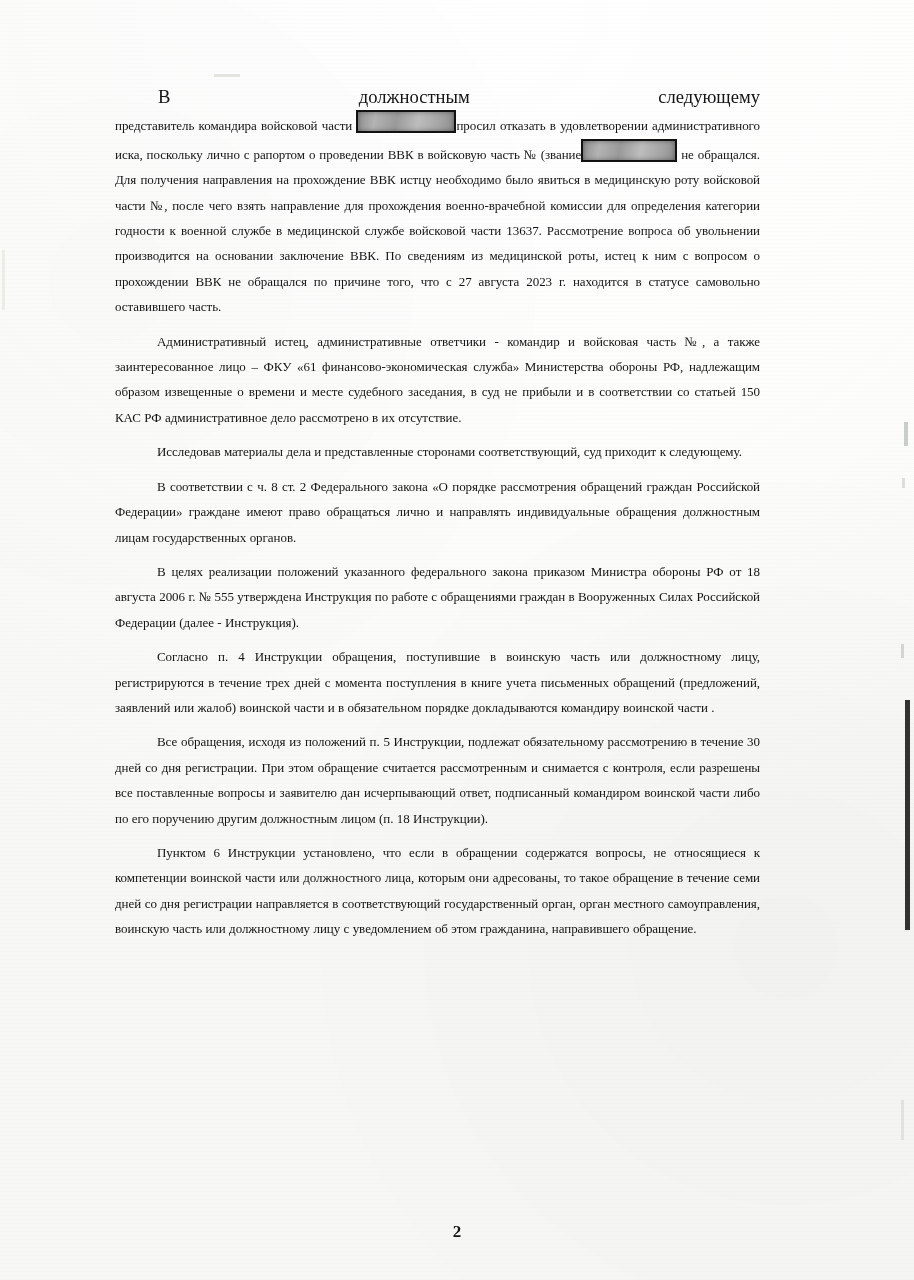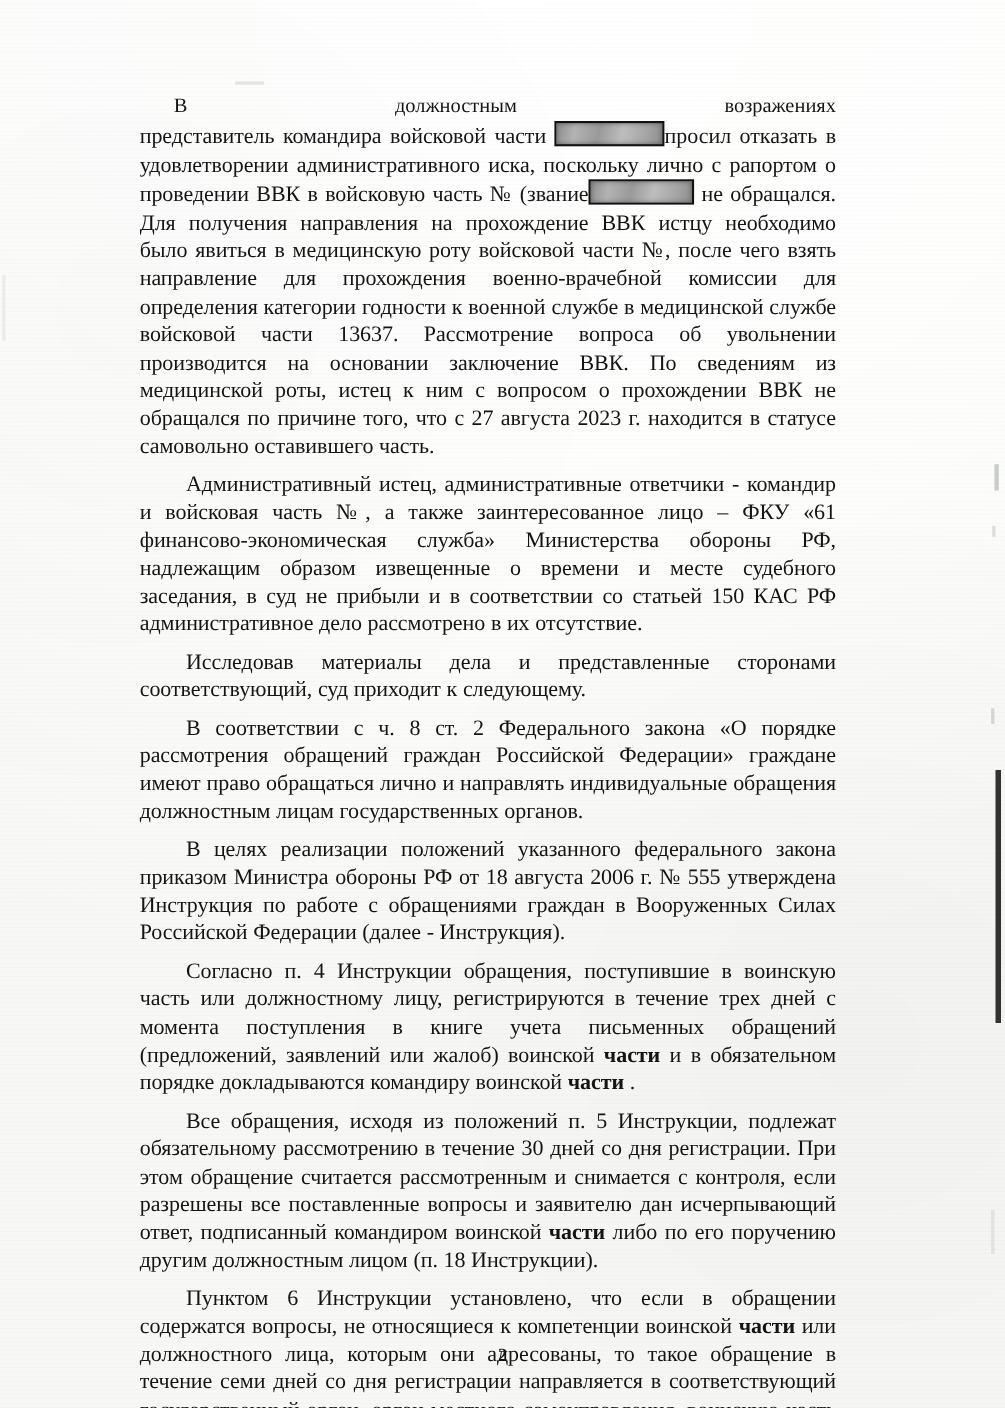--- a/index.html
+++ b/index.html
@@ -38,42 +38,42 @@
 
   .text-column {
     position: absolute;
     left: 112px;
     top: 84px;
     width: 648px;
     z-index: 3;
   }
 
   p.para {
-    margin: 0 0 7px 15px;
-    font-size: 20px;
+    margin: 0 0 7px 3px;
+    font-size: 13px;
     line-height: 25.4px;
     text-align: justify;
     text-justify: inter-word;
     letter-spacing: -0.05px;
     word-spacing: 0.2px;
   }
   p.para.indent { text-indent: 42px; }
   p.para.gap-small { margin-top: 9px; }
 
   
   .lead-line {
     display: flex;
     justify-content: space-between;
     font-size: 18.6px;
     line-height: 25.4px;
     padding-left: 46px;
     margin-bottom: 1px;
   }
 
-  b.bold { font-weight: bold; }
+  b.bold { font-weight: normal; }
 
   .underline-ref {
     text-underline-offset: 2px;
   }
 
   
   .redaction {
     display: inline-block;
     vertical-align: -3px;
     border: 2px solid #111111;
@@ -121,21 +121,21 @@
   <div class="scan-artifact art-b"></div>
   <div class="scan-artifact art-c"></div>
   <div class="scan-artifact art-d"></div>
   <div class="scan-artifact art-e"></div>
 
   <div class="text-column">
 
     <div class="lead-line">
       <span>В</span>
       <span>должностным</span>
-      <span>возражениях</span>
+      <span>следующему</span>
     </div>
 
     <div id="paragraph-host">
         <p class="para"><span>представитель командира войсковой части </span><span class="redaction r1"></span><span>просил отказать в удовлетворении административного иска, поскольку лично с рапортом о проведении ВВК в войсковую часть № (звание</span><span class="redaction r2"></span><span> не обращался. Для получения направления на прохождение ВВК истцу необходимо было явиться в медицинскую роту войсковой части №, после чего взять направление для прохождения военно-врачебной комиссии для определения категории годности к военной службе в медицинской службе войсковой части 13637. Рассмотрение вопроса об увольнении производится на основании заключение ВВК. По сведениям из медицинской роты, истец к ним с вопросом о прохождении ВВК не обращался по причине того, что с 27 августа 2023 г. находится в статусе самовольно оставившего часть.</span></p>
         <p class="para indent gap-small"><span>Административный истец, административные ответчики - командир и войсковая часть №, а также заинтересованное лицо – ФКУ «61 финансово-экономическая служба» Министерства обороны РФ, надлежащим образом извещенные о времени и месте судебного заседания, в суд не прибыли и в соответствии со статьей </span><span class="underline-ref">150 КАС РФ</span><span> административное дело рассмотрено в их отсутствие.</span></p>
         <p class="para indent gap-small"><span>Исследовав материалы дела и представленные сторонами соответствующий, суд приходит к следующему.</span></p>
         <p class="para indent gap-small"><span>В соответствии с ч. 8 ст. 2 Федерального закона «О порядке рассмотрения обращений граждан Российской Федерации» граждане имеют право обращаться лично и направлять индивидуальные обращения должностным лицам государственных органов.</span></p>
         <p class="para indent gap-small"><span>В целях реализации положений указанного федерального закона приказом Министра обороны РФ от 18 августа 2006 г. № 555 утверждена Инструкция по работе с обращениями граждан в Вооруженных Силах Российской Федерации (далее - Инструкция).</span></p>
         <p class="para indent gap-small"><span>Согласно п. 4 Инструкции обращения, поступившие в воинскую часть или должностному лицу, регистрируются в течение трех дней с момента поступления в книге учета письменных обращений (предложений, заявлений или жалоб) воинской </span><b class="bold">части</b><span> и в обязательном порядке докладываются командиру воинской </span><b class="bold">части</b><span> .</span></p>
         <p class="para indent gap-small"><span>Все обращения, исходя из положений п. 5 Инструкции, подлежат обязательному рассмотрению в течение 30 дней со дня регистрации. При этом обращение считается рассмотренным и снимается с контроля, если разрешены все поставленные вопросы и заявителю дан исчерпывающий ответ, подписанный командиром воинской </span><b class="bold">части</b><span> либо по его поручению другим должностным лицом (п. 18 Инструкции).</span></p>

